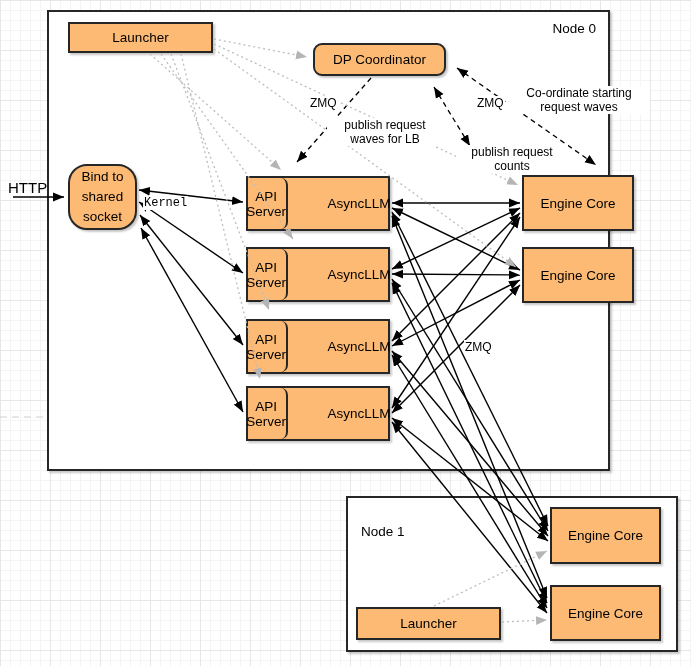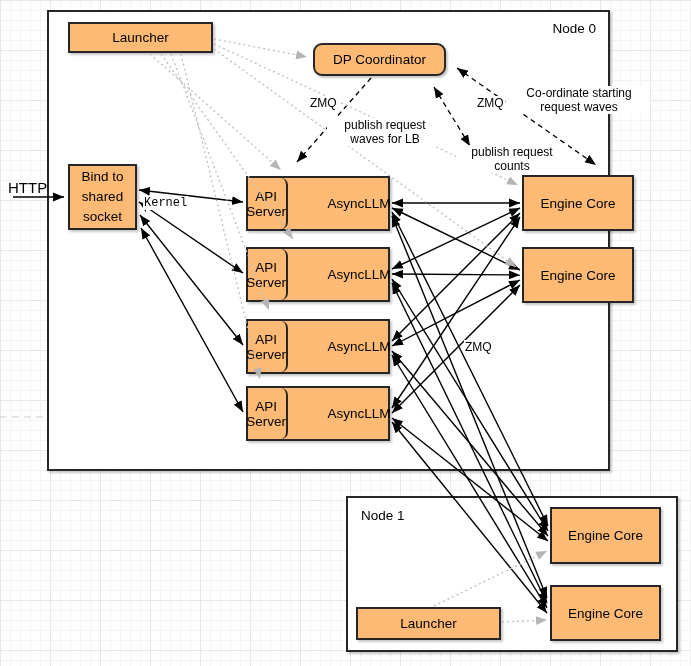--- a/index.html
+++ b/index.html
@@ -33,33 +33,33 @@
     box-sizing:border-box;
   }
   .split .cell.left{width:89px;border-right:2px solid #262626;border-radius:7px;}
   .split .cell.right{width:62px;margin-left:40px;}
   .edge-label{
     position:absolute;font-size:12px;line-height:1.18;text-align:center;
     background:#fff;padding:0 1px;white-space:pre-line;
   }
   .edge-label.plain{background:transparent;}
   svg#wires{position:absolute;inset:0;pointer-events:none;}
-  .multiline{flex-direction:column;line-height:20px;}
+  .multiline{flex-direction:column;line-height:20px;border-radius:19px;}
 </style>
 </head>
 <body>
 
 <div id="canvas">
 
   <div class="nodebox" style="left:47px;top:10px;width:563px;height:461px;">
     <div class="nodelabel" style="right:12px;top:9px;">Node 0</div>
   </div>
 
   <div class="nodebox" style="left:346px;top:496px;width:332px;height:156px;">
-    <div class="nodelabel" style="left:13px;top:10px;">Node 1</div>
+    <div class="nodelabel" style="left:13px;top:26px;">Node 1</div>
   </div>
 
   <div class="box" style="left:68px;top:22px;width:145px;height:31px;">
     <span>Launcher</span>
   </div>
 
   <div class="box" style="left:313px;top:43px;width:133px;height:33px;border-radius:9px;">
     <span>DP Coordinator</span>
   </div>
 

